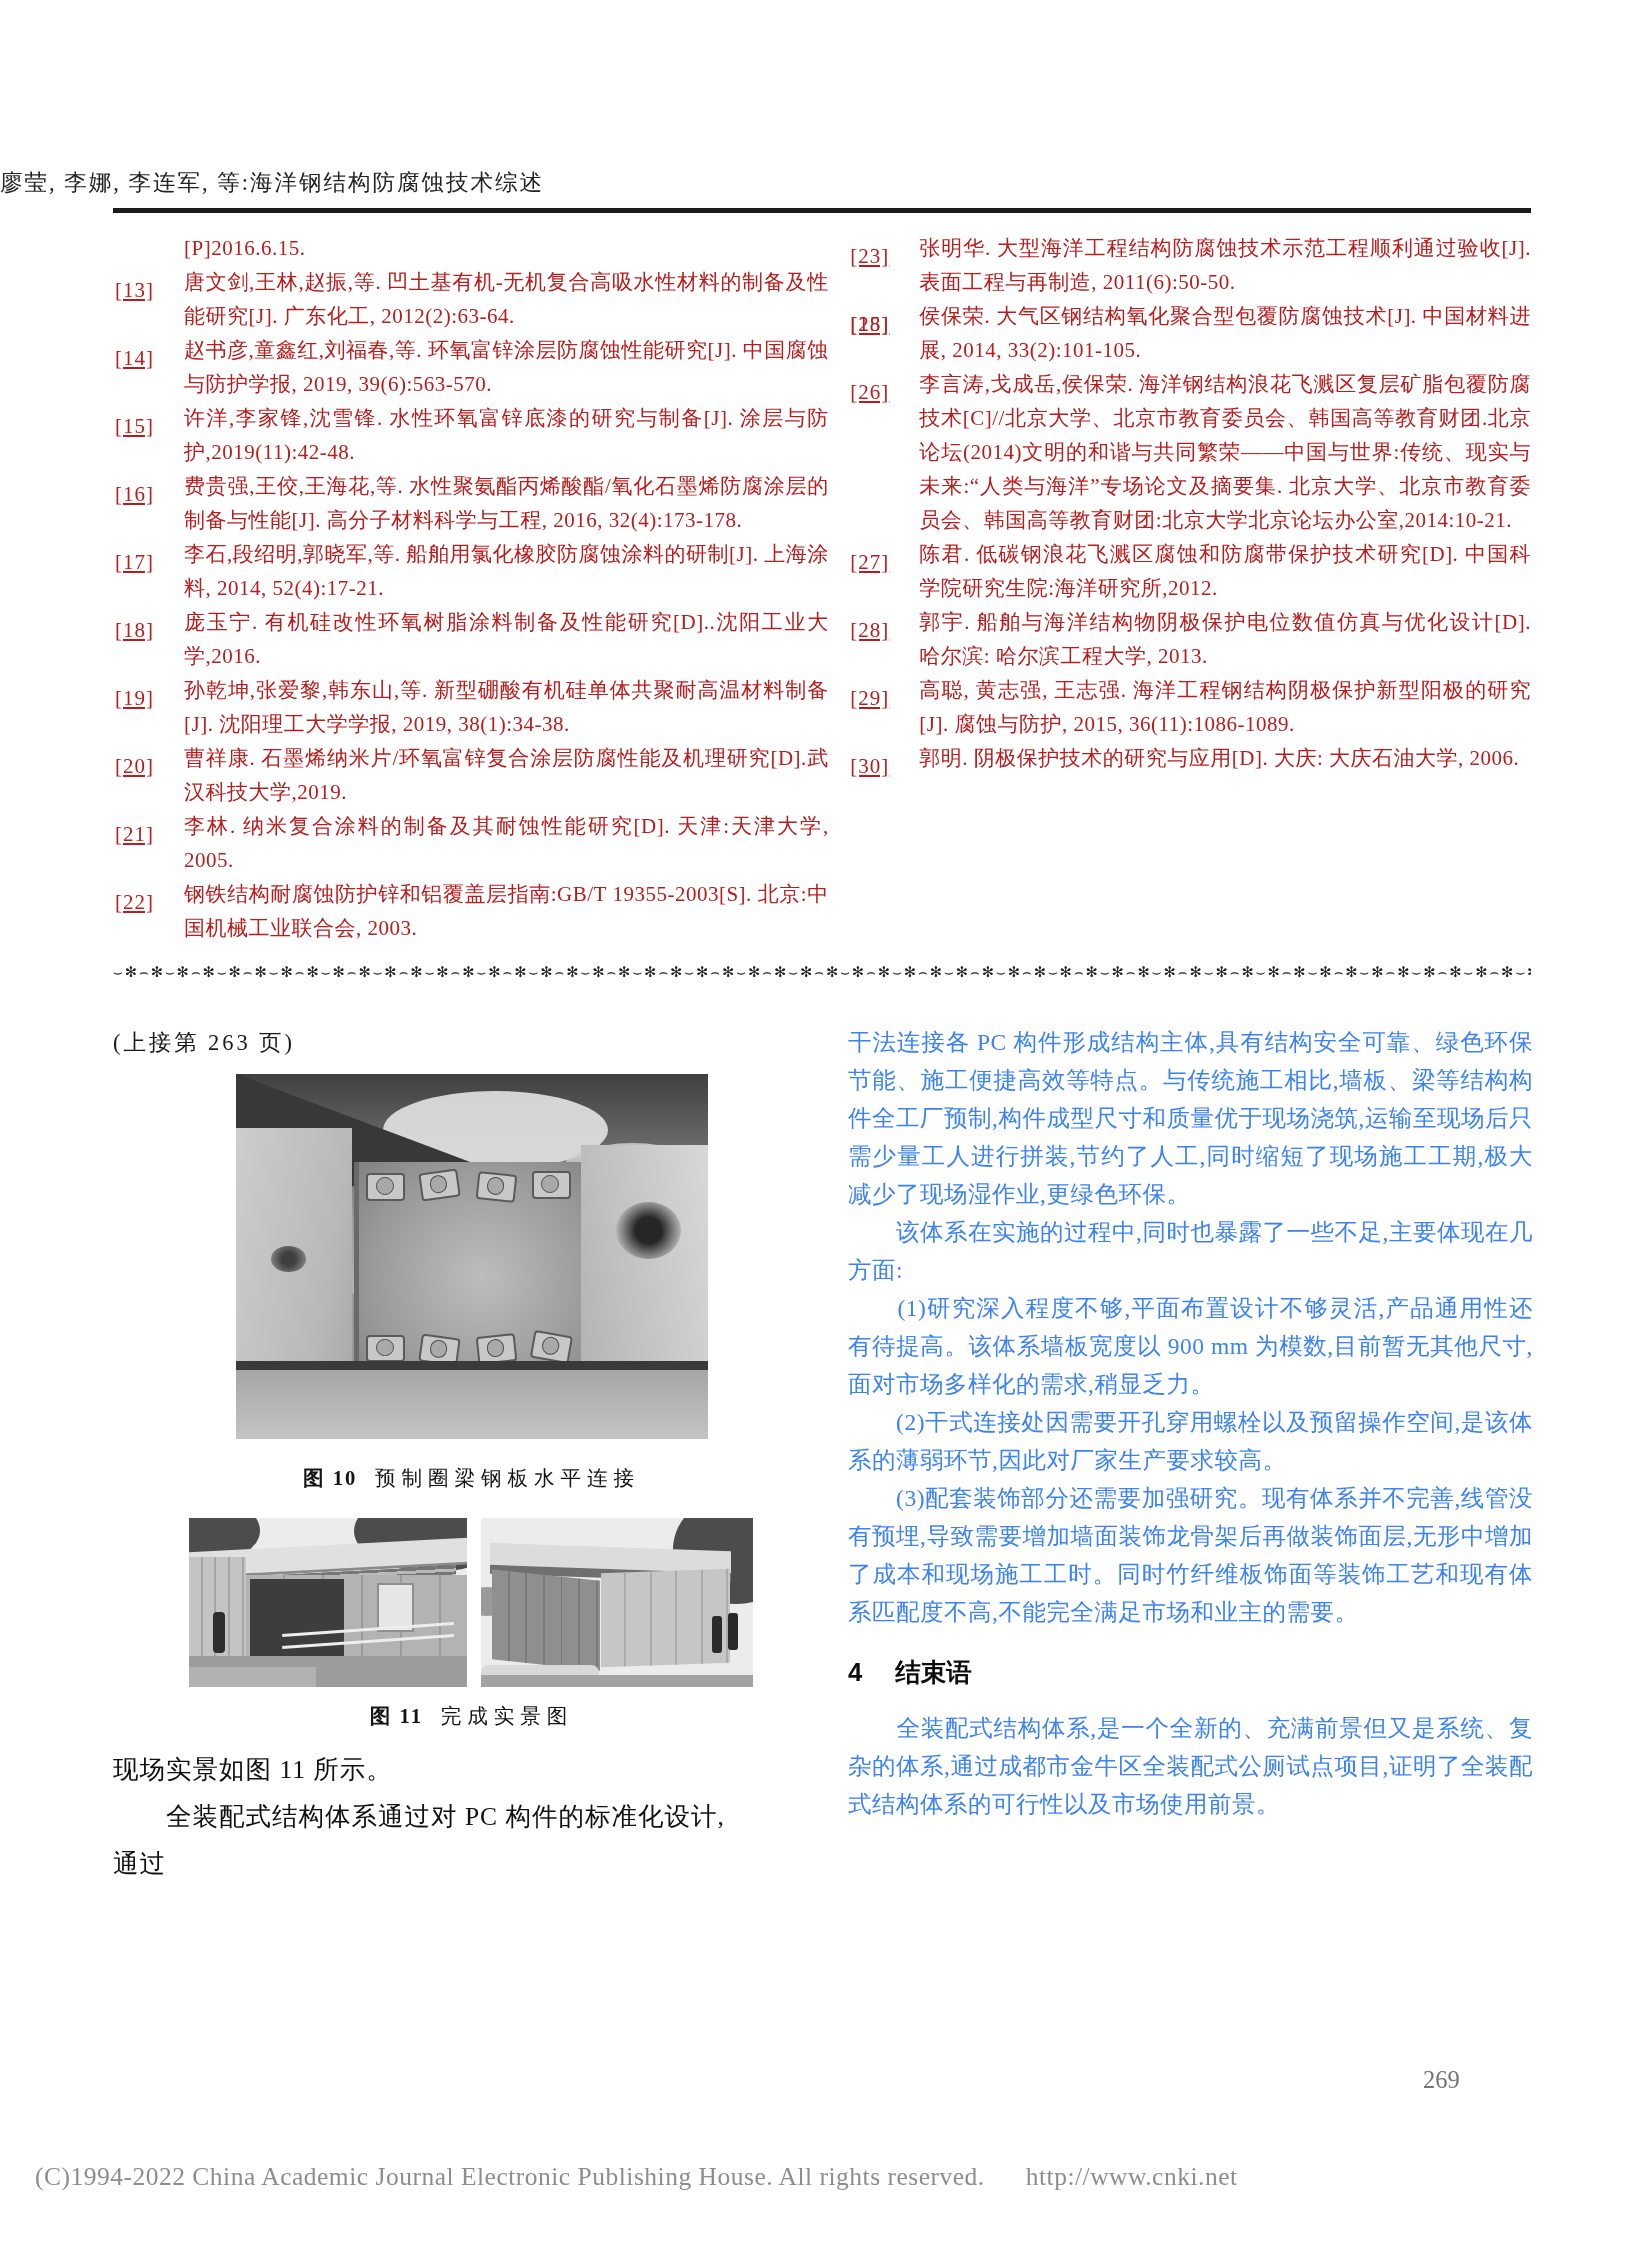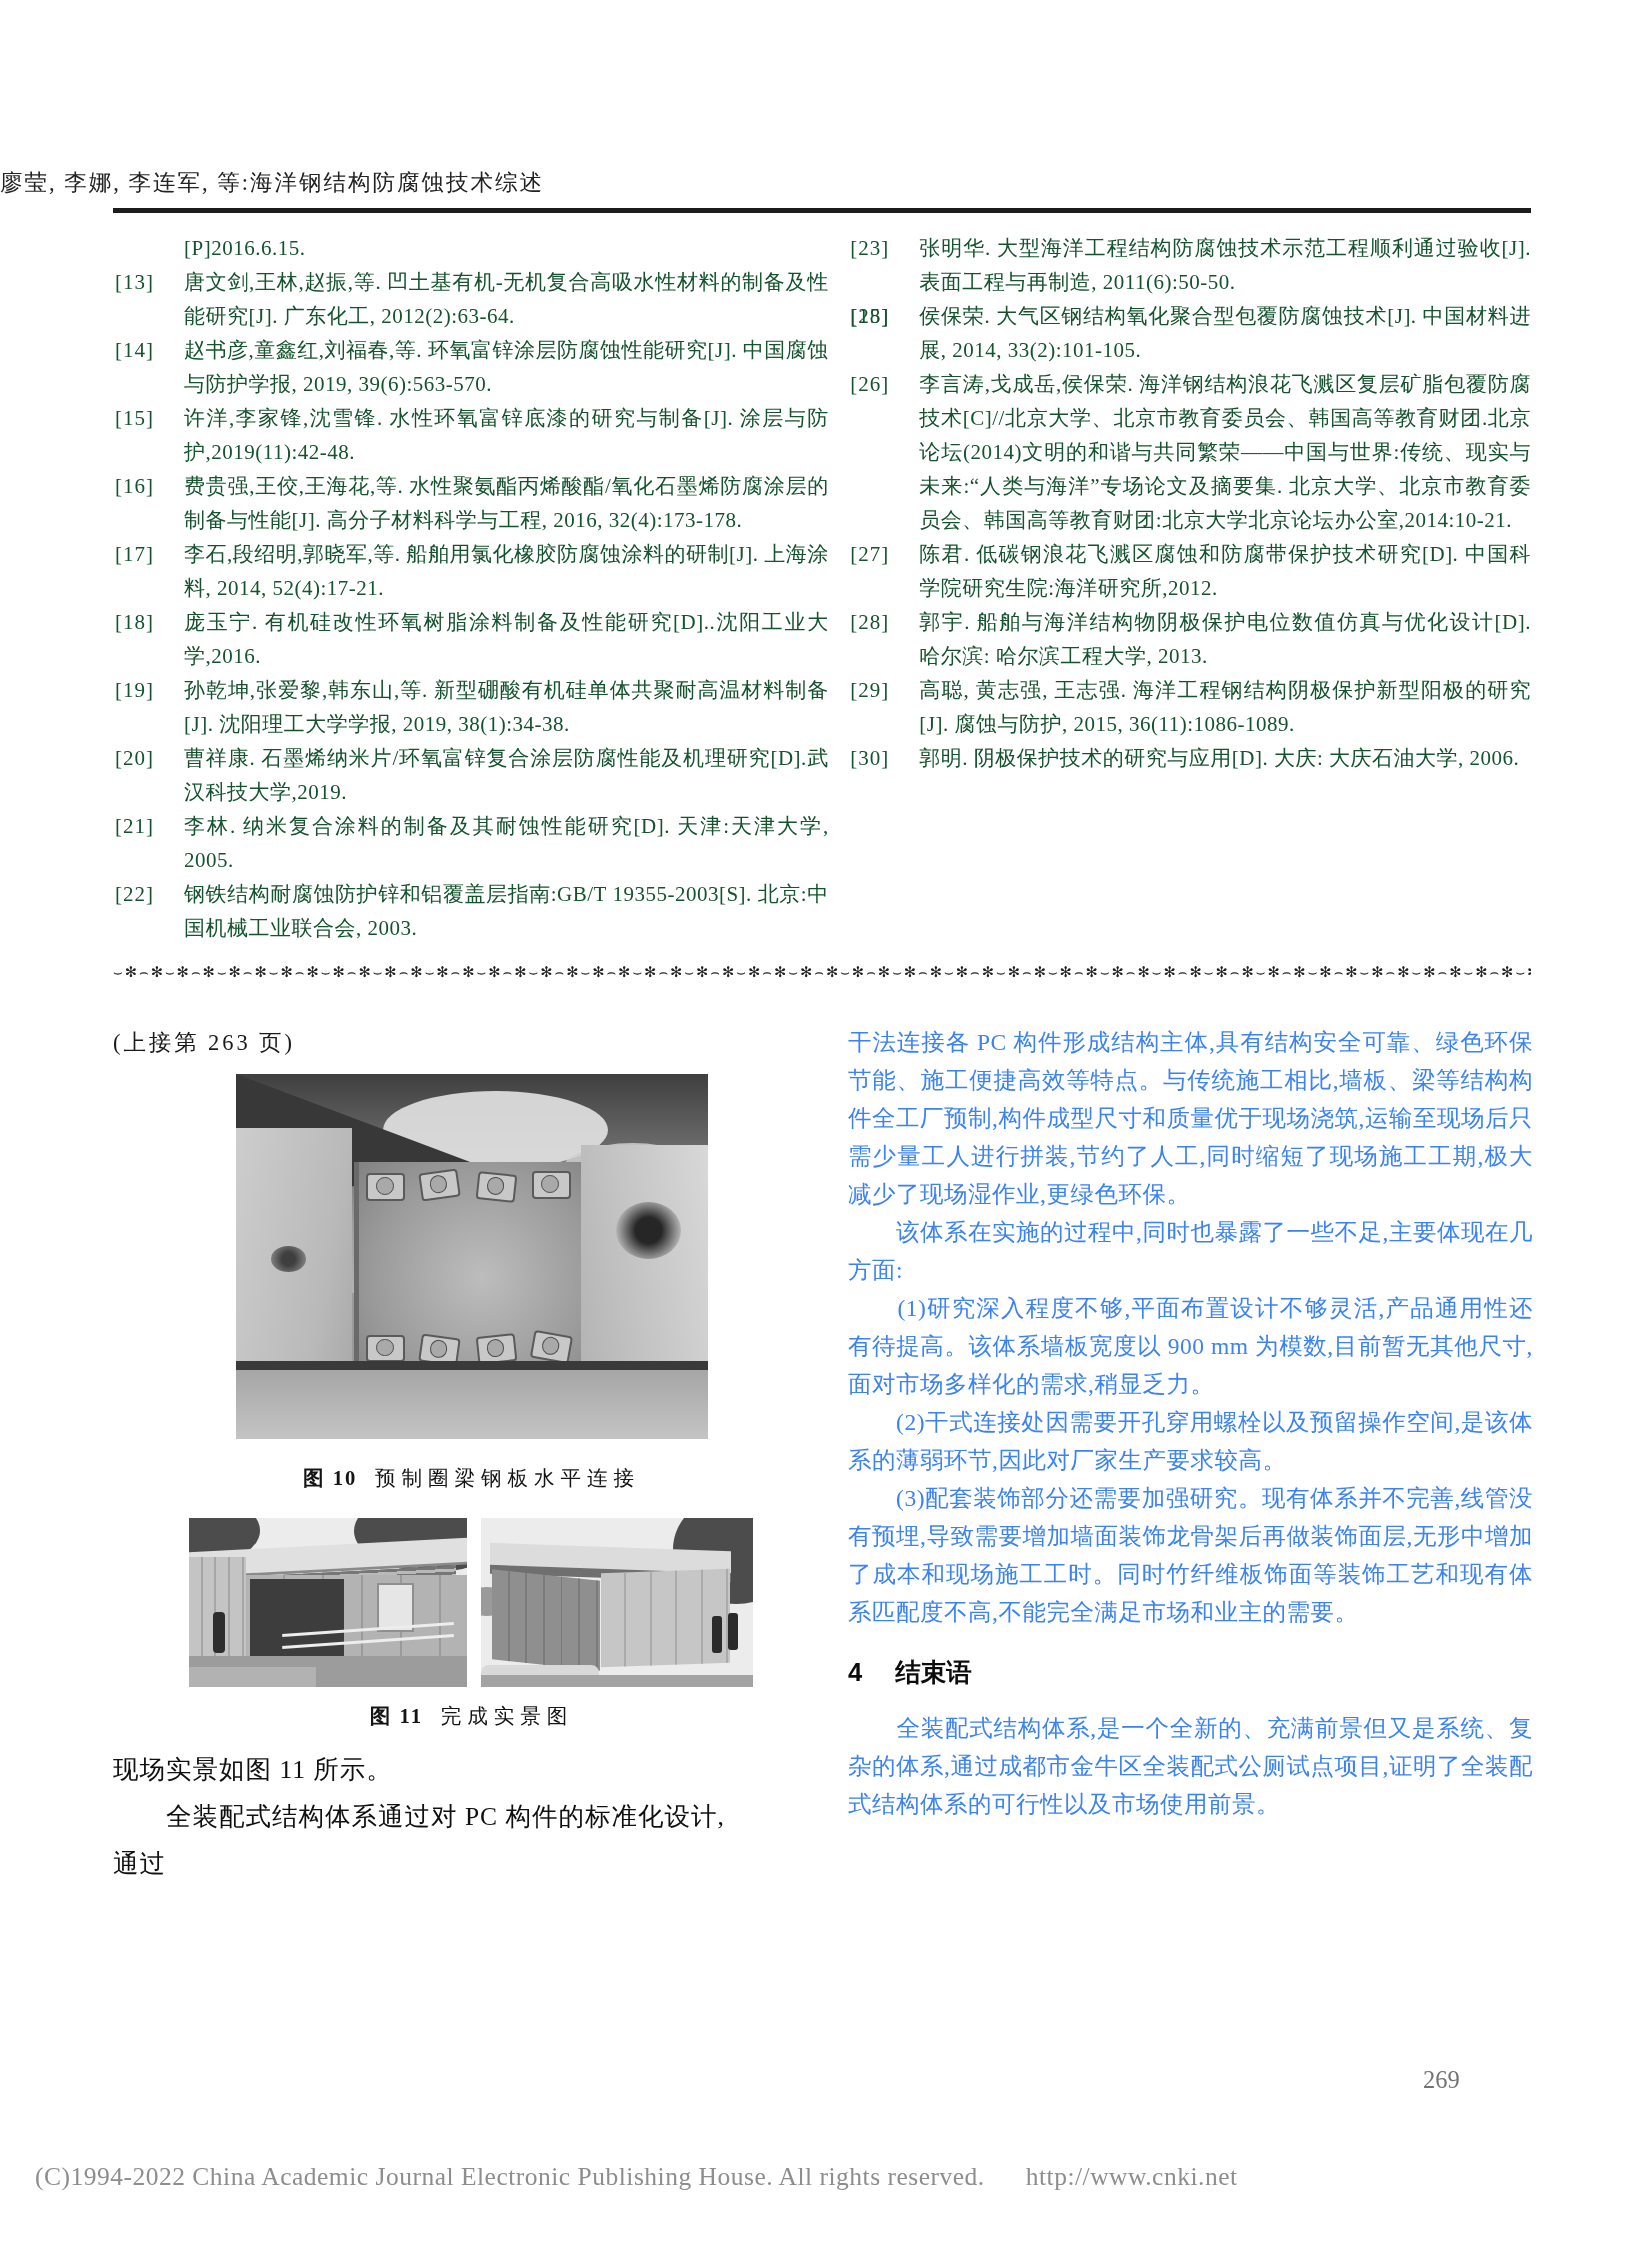--- a/index.html
+++ b/index.html
@@ -16,23 +16,23 @@
     position:absolute;top:208px;left:113px;width:1418px;height:4.9px;background:#1c1c1c;
   }
   
   .refs{
     position:absolute;top:231px;left:113px;width:1418px;display:flex;gap:19.6px;
   }
   .ref-col{width:716px;}
   .ref-col.right{width:683px;}
   .ref{
     position:relative;padding-left:71px;font-size:21px;line-height:34px;
-    text-align:justify;letter-spacing:0.5px;color:#14532d;
-  }
-  .ref-num{position:absolute;left:2px;top:0;letter-spacing:1px;}
+    text-align:justify;letter-spacing:0.5px;color:#b91c1c;
+  }
+  .ref-num{position:absolute;left:2px;top:8px;letter-spacing:1px;text-decoration:underline;}
   
   .ornament{
     position:absolute;top:963px;left:113px;width:1418px;height:25.5px;overflow:hidden;
     white-space:nowrap;font-size:14.7px;letter-spacing:2px;color:#222;
     font-family:"DejaVu Sans",sans-serif;
   }
   
   .col-left{position:absolute;left:113px;top:1027px;width:717px;}
   .col-right{position:absolute;left:848px;top:1023px;width:685px;}
   .cont-note{font-size:22.5px;letter-spacing:2.9px;color:#1a1a1a;}

